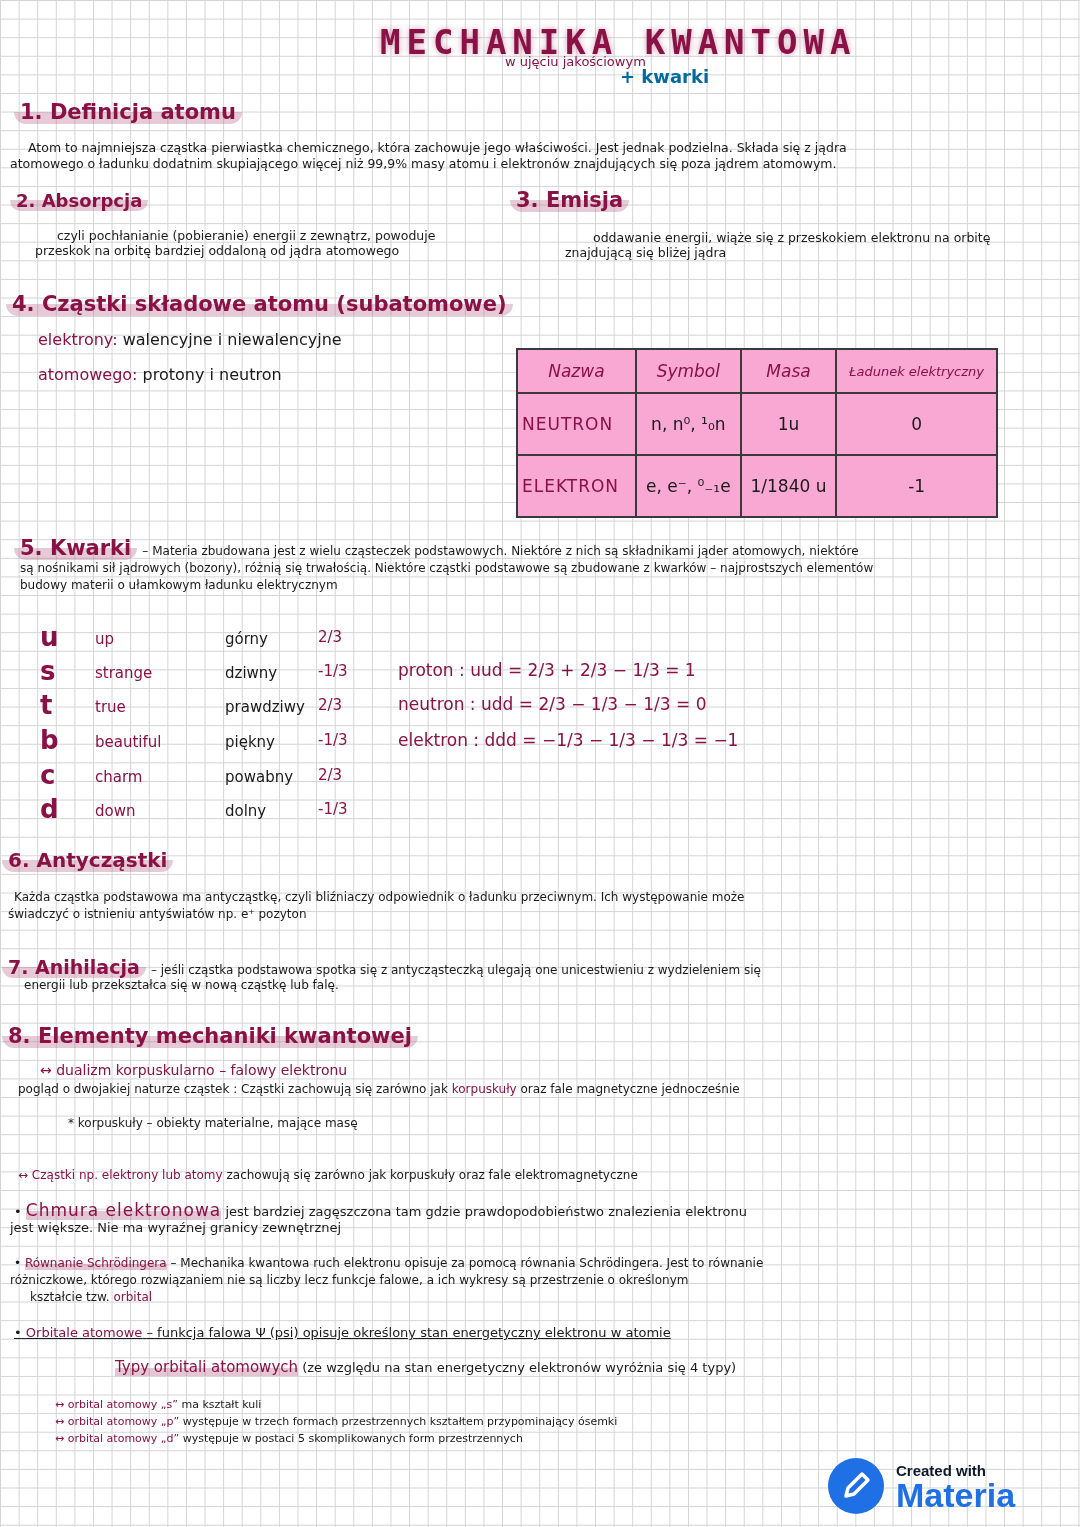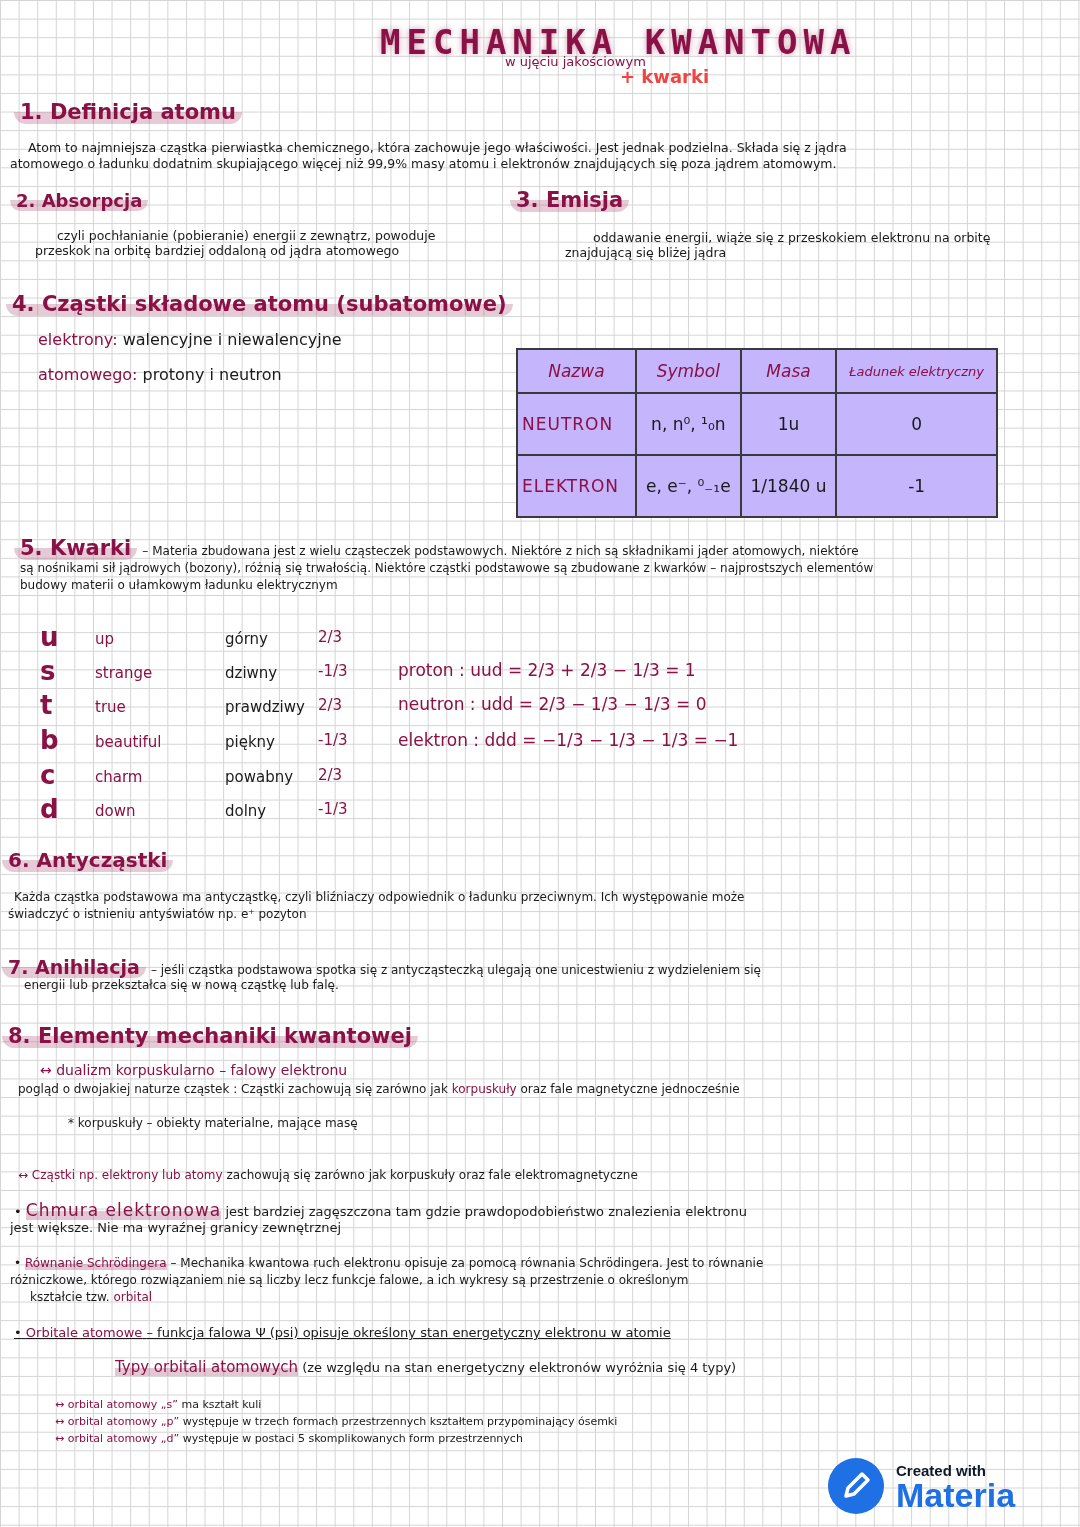--- a/index.html
+++ b/index.html
@@ -15,31 +15,31 @@
   }
   .abs{position:absolute;}
   .accent{color:#8a1145;}
   .hl{background:linear-gradient(transparent 55%, rgba(176,92,130,0.35) 55%);}
   .title{
     left:380px;top:22px;font-size:34px;font-weight:bold;letter-spacing:6px;
     color:#8a1145;text-shadow:0 0 6px rgba(176,92,130,0.6);
     font-family:"DejaVu Sans Mono", monospace;
   }
   .subtitle{left:505px;top:54px;font-size:13px;color:#8a1145;}
-  .subtitle2{left:620px;top:66px;font-size:18px;font-weight:bold;color:#ef4444;}
+  .subtitle2{left:620px;top:66px;font-size:18px;font-weight:bold;color:#0369a1;}
   .h{
     font-weight:bold;color:#8a1145;font-size:21px;
     background:linear-gradient(transparent 50%, rgba(176,92,130,0.32) 50%);
     padding:0 6px;border-radius:12px;
   }
   .body{font-size:12.5px;line-height:15px;}
   .small{font-size:12px;line-height:15px;}
   .tbl{
     left:516px;top:348px;width:482px;height:170px;border-collapse:collapse;
-    background:#c4b5fd;
+    background:#f9a8d4;
   }
   .tbl td,.tbl th{
     border:2px solid #3a3a3a;font-size:17px;text-align:center;padding:0 4px;
     font-weight:normal;
   }
   .tbl th{color:#8a1145;font-style:italic;height:42px;}
   .tbl td.name{color:#8a1145;text-align:left;letter-spacing:1px;}
   .quark-row{position:absolute;left:40px;height:34px;width:330px;font-size:15px;}
   .q-sym{position:absolute;left:0;top:0;font-size:26px;font-weight:bold;color:#8a1145;}
   .q-en{position:absolute;left:55px;top:8px;color:#8a1145;}

